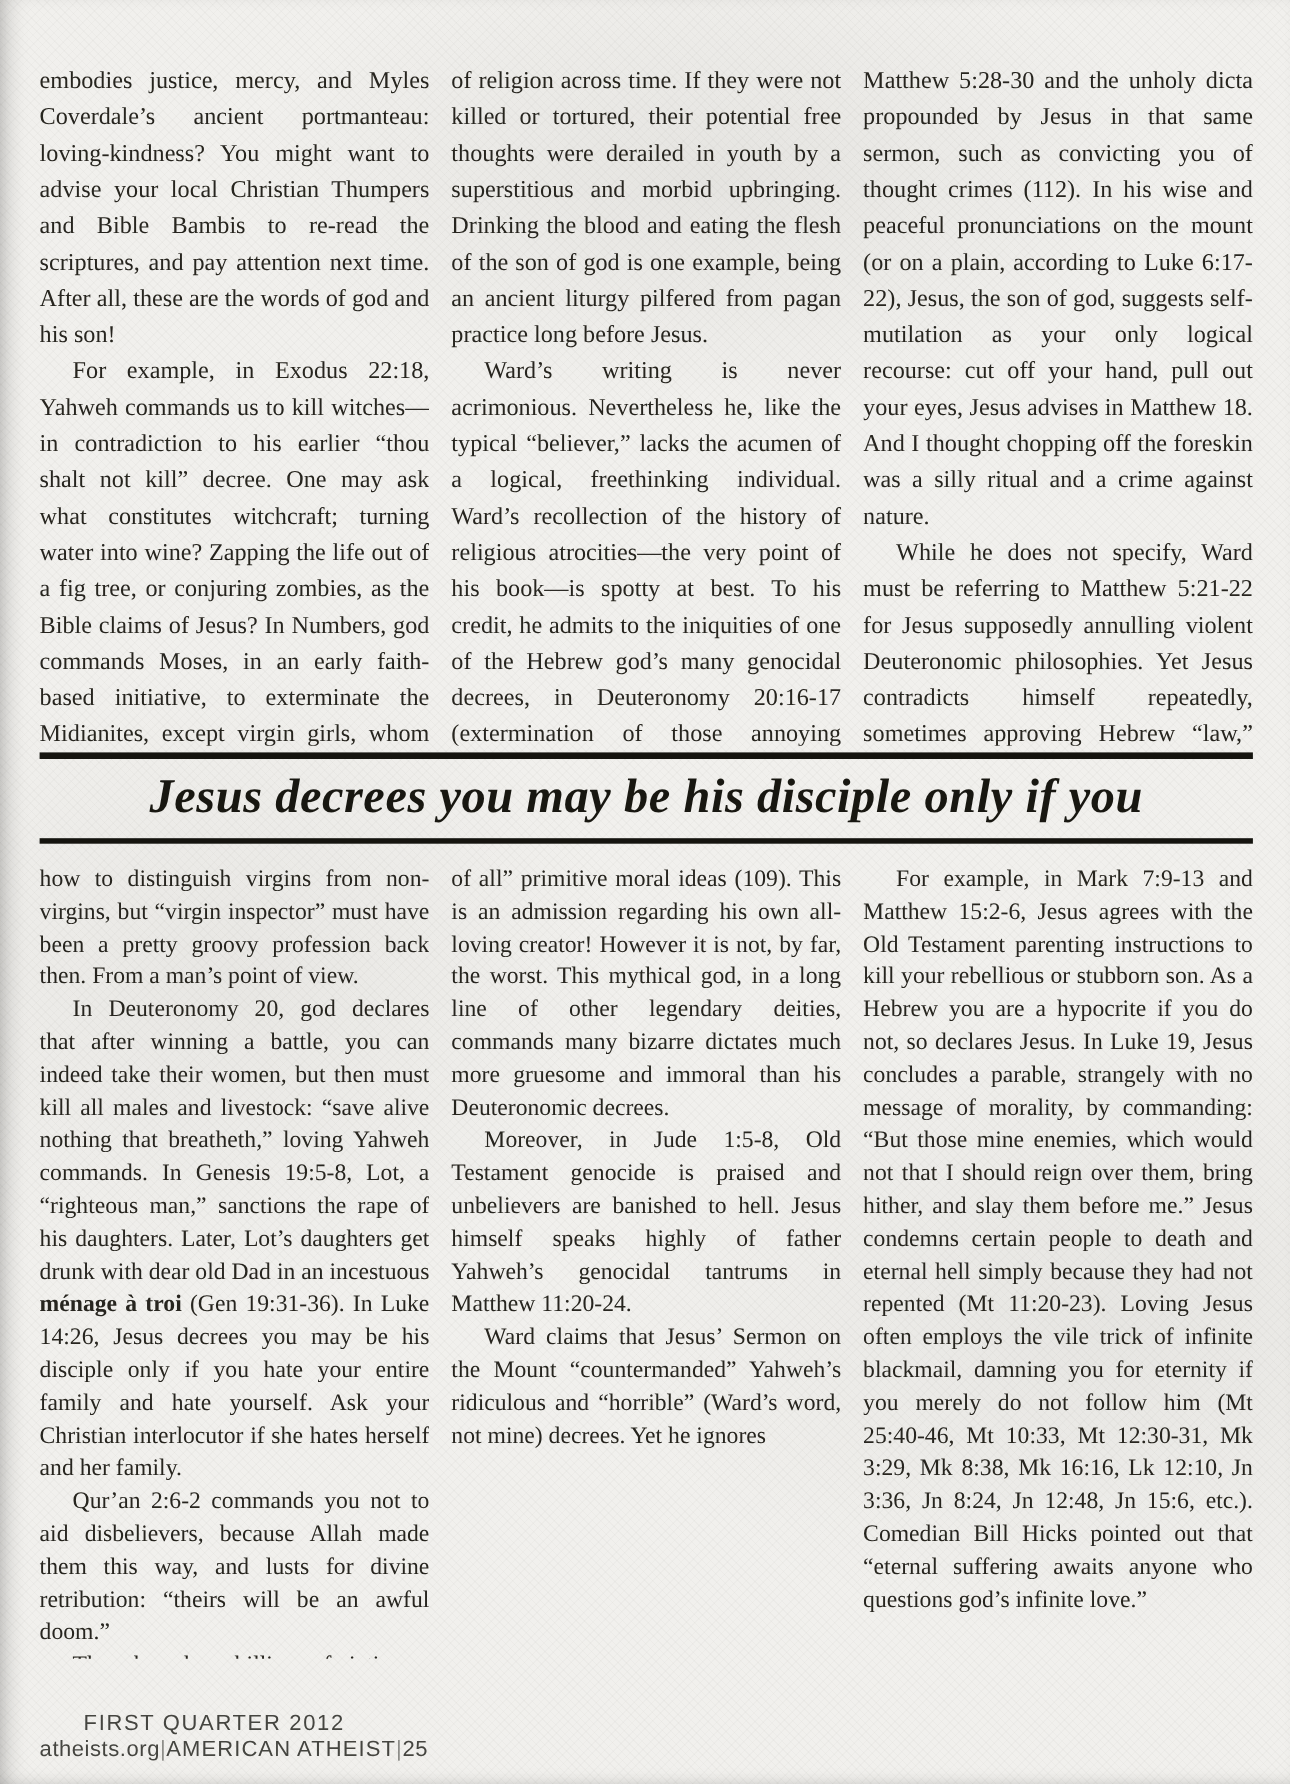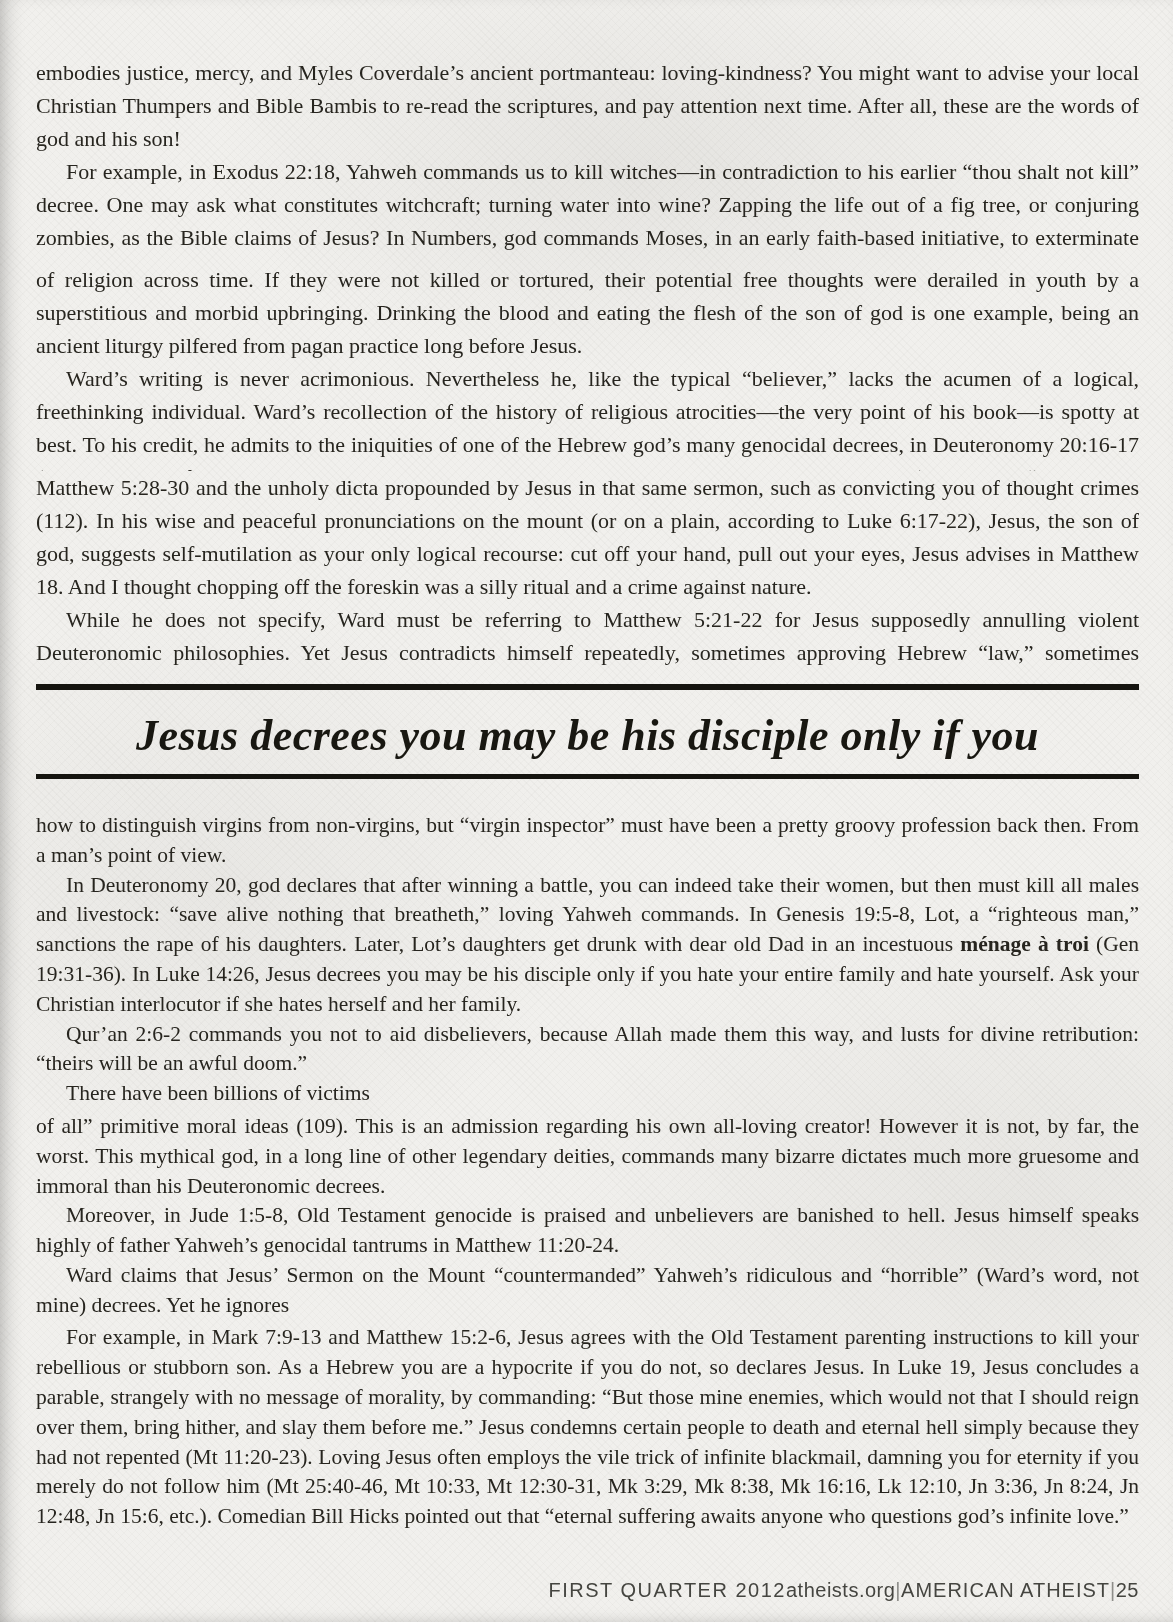--- a/index.html
+++ b/index.html
@@ -13,47 +13,48 @@
       radial-gradient(ellipse 520px 420px at 18% 55%, rgba(125,123,116,0.08), transparent 70%),
       radial-gradient(ellipse 640px 420px at 86% 74%, rgba(125,123,116,0.09), transparent 70%),
       repeating-linear-gradient(45deg, rgba(110,108,100,0.04) 0 1px, transparent 1px 5px),
       repeating-linear-gradient(-45deg, rgba(110,108,100,0.03) 0 1px, transparent 1px 6px);
     box-shadow: inset 16px 0 22px -14px rgba(0,0,0,0.28), inset 0 -10px 18px -12px rgba(0,0,0,0.15);
     overflow:hidden;
     font-family:"Liberation Serif", serif;
     color:#27251f;
   }
   .content{padding:56px 34px 0 36px;}
-  .cols{display:grid;grid-template-columns:1fr;column-gap:20px;}
+  .cols{display:grid;grid-template-columns:1fr 1fr 1fr;column-gap:20px;}
   .cols.top{height:622px;}
   .cols.bottom{height:724px;}
   .col{overflow:hidden;text-align:justify;}
   .top .col{font-size:22px;line-height:33px;}
   .bottom .col{font-size:21.5px;line-height:29.8px;}
   .para{margin:0;}
   .para.indent{text-indent:30px;}
   .i{}
   .bi{font-weight:700;}
   .pullquote{
     margin-top:6px;
     border-top:6px solid #15140f;
     border-bottom:5px solid #15140f;
-    padding:20px 24px 12px 24px;
+    padding:8px 24px 12px 24px;
     text-align:center;
     font-style:italic;font-weight:700;
     font-size:44px;line-height:52px;
     letter-spacing:0.5px;
     color:#181711;
   }
-  .bottom-wrap{margin-top:32px;}
+  .bottom-wrap{margin-top:17px;}
   .footer{
     position:absolute;left:36px;right:34px;bottom:20px;
-    display:flex;justify-content:flex-end;align-items:baseline;
+    display:flex;justify-content:flex-start;align-items:baseline;
     font-family:"Liberation Sans", sans-serif;
     color:#454540;
+    flex-direction:column;
   }
   .footer-left{font-size:20px;letter-spacing:1.5px;padding-left:40px;}
   .footer-right{font-size:20px;display:flex;align-items:baseline;letter-spacing:0.5px;}
   .footer .sep{color:#8d8d89;font-weight:400;}
   .footer .mag{letter-spacing:1px;}
 </style>
 </head>
 <body>
 
 <div class="page">

